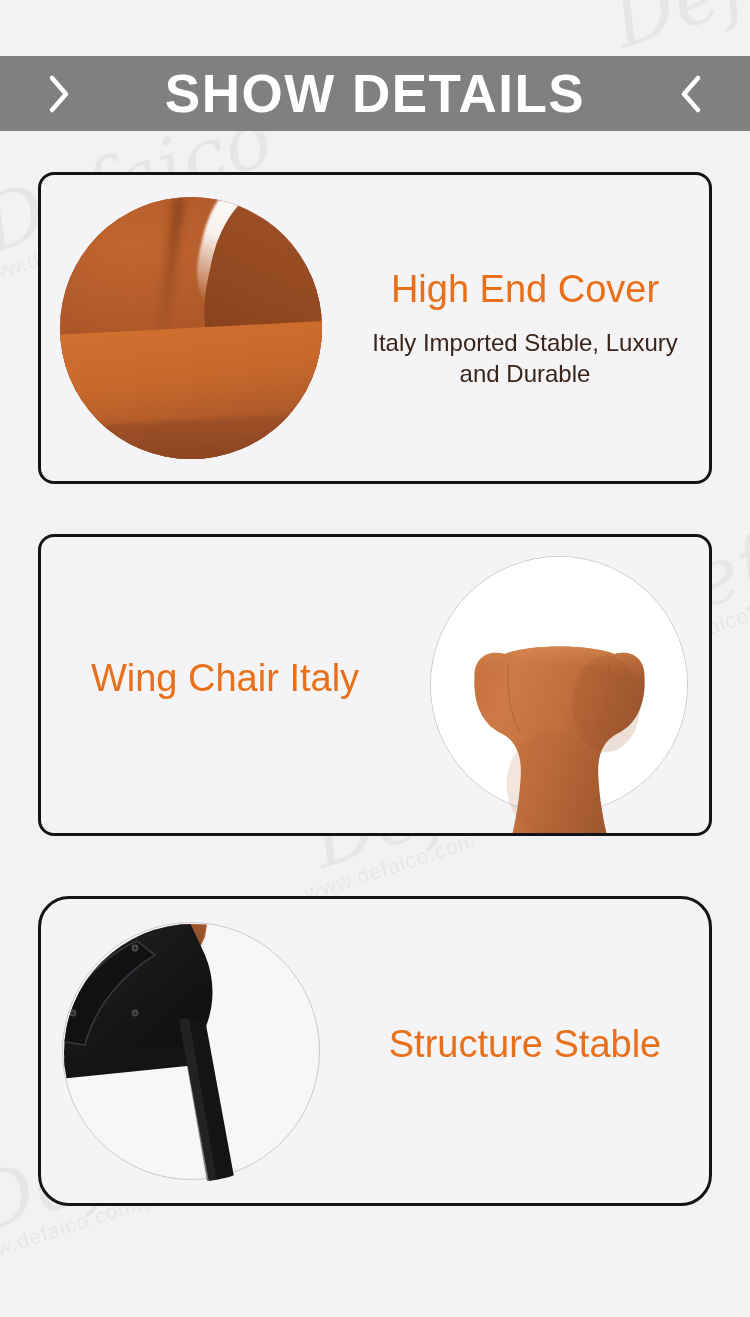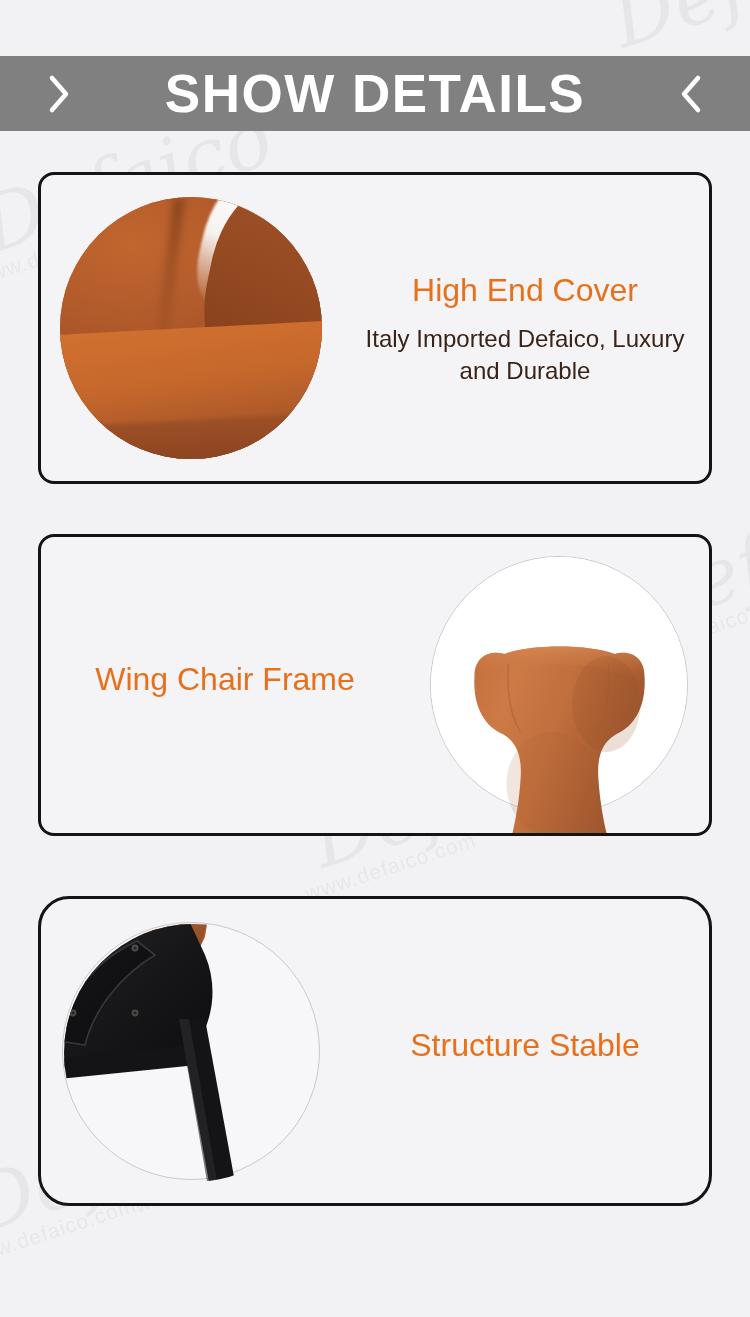--- a/index.html
+++ b/index.html
@@ -122,21 +122,21 @@
   }
 
   
   .text-block {
     flex: 1 1 auto;
     padding: 0 12px;
     text-align: center;
   }
   .feat-title {
     color: #e8701a;
-    font-size: 32px;
+    font-size: 38px;
     font-weight: normal;
     line-height: 1.25;
     margin-bottom: 13px;
     white-space: nowrap;
   }
   .feat-desc {
     color: #3a2418;
     font-size: 24px;
     line-height: 1.32;
   }
@@ -303,21 +303,21 @@
           <div class="c1-gap"></div>
           <div class="c1-armright"></div>
           <div class="c1-crease"></div>
           <div class="c1-seat"></div>
           <div class="c1-seatfront"></div>
         </div>
       </div>
 
       <div class="text-block">
         <div class="feat-title">High End Cover</div>
-        <div class="feat-desc">Italy Imported Defaico, Luxury and Durable</div>
+        <div class="feat-desc">Italy Imported Stable, Luxury and Durable</div>
       </div>
 
     </div>
   </div>
 
   <div class="card" id="card-1">
     <div class="card-inner media-right">
 
       <div class="media">
         <div class="circle c2-circle">
@@ -358,21 +358,21 @@
               <path d="M52 30 C 50 60, 54 82, 64 98" stroke="#a85e34" stroke-width="1.4" fill="none" opacity="0.55"></path>
               <path d="M152 30 C 154 60, 150 82, 140 98" stroke="#a85e34" stroke-width="1.4" fill="none" opacity="0.55"></path>
               <ellipse cx="150" cy="70" rx="34" ry="48" fill="#8f4d28" opacity="0.18"></ellipse>
               <ellipse cx="96" cy="150" rx="46" ry="52" fill="#a85c32" opacity="0.16"></ellipse>
             </svg>
           </div>
         </div>
       </div>
 
       <div class="text-block">
-        <div class="feat-title">Wing Chair Frame</div>
+        <div class="feat-title">Wing Chair Italy</div>
       </div>
 
     </div>
   </div>
 
   <div class="card" id="card-2">
     <div class="card-inner media-left">
 
       <div class="media">
         <div class="circle c3-circle">

